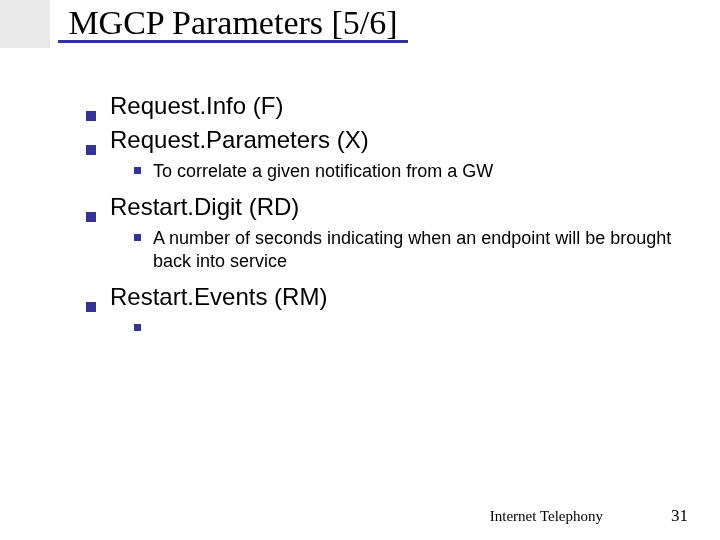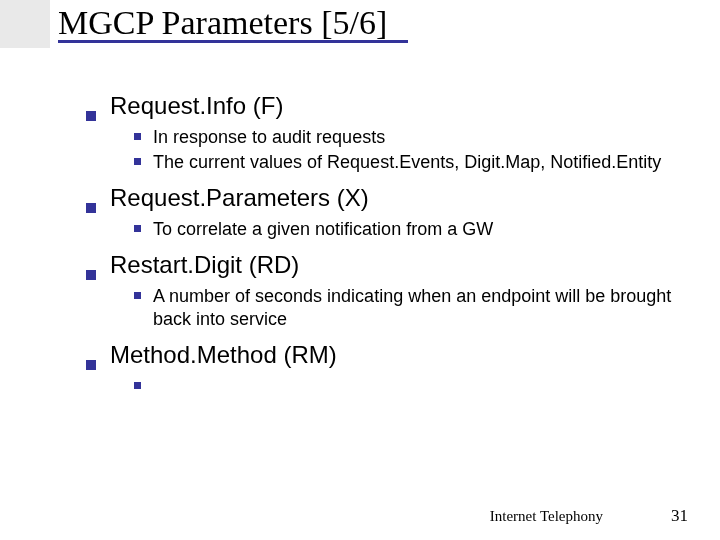--- a/index.html
+++ b/index.html
@@ -16,20 +16,21 @@
   .slide {
     position: relative;
     width: 720px;
     height: 540px;
     box-sizing: border-box;
   }
   .title-wrap {
     position: absolute;
     left: 58px;
     top: 4px;
+    text-align: center;
   }
   .title {
     font-family: "Times New Roman", Times, serif;
     font-size: 34px;
     color: #000;
     font-weight: normal;
     letter-spacing: 0px;
   }
   .title-underline {
     width: 350px;
@@ -128,30 +129,20 @@
     <div class="title-underline"></div>
   </div>
 
   <div class="content">
 
     <div class="l1-item">
       <div class="l1-head">
         <div class="sq"></div>
         <div class="l1-text">Request.Info (F)</div>
       </div>
-      <div class="l2">
-        <div class="l2-item">
-          <div class="sq-sm"></div>
-          <div class="l2-text">In response to audit requests</div>
-        </div>
-        <div class="l2-item">
-          <div class="sq-sm"></div>
-          <div class="l2-text">The current values of Request.Events, Digit.Map, Notified.Entity</div>
-        </div>
-      </div>
     </div>
 
     <div class="l1-item">
       <div class="l1-head">
         <div class="sq"></div>
         <div class="l1-text">Request.Parameters (X)</div>
       </div>
       <div class="l2">
         <div class="l2-item">
           <div class="sq-sm"></div>
@@ -169,21 +160,21 @@
         <div class="l2-item">
           <div class="sq-sm"></div>
           <div class="l2-text">A number of seconds indicating when an endpoint will be brought back into service</div>
         </div>
       </div>
     </div>
 
     <div class="l1-item">
       <div class="l1-head">
         <div class="sq"></div>
-        <div class="l1-text">Method.Method (RM)</div>
+        <div class="l1-text">Restart.Events (RM)</div>
       </div>
       <div class="l2">
         <div class="l2-item">
           <div class="sq-sm"></div>
         </div>
       </div>
     </div>
 
   </div>
 

